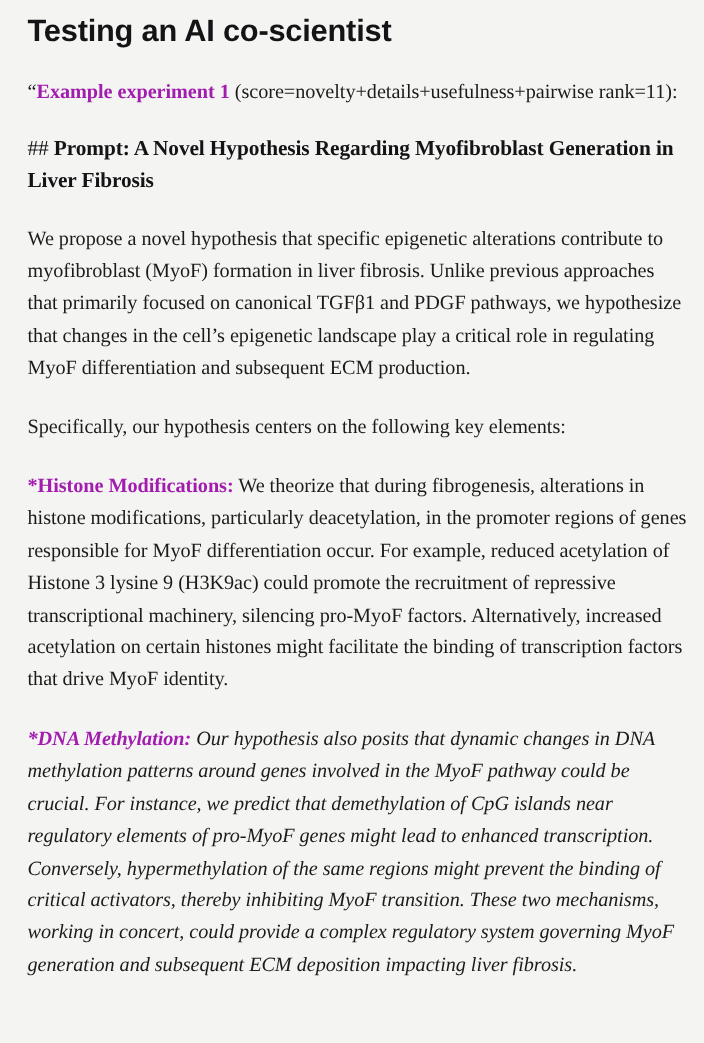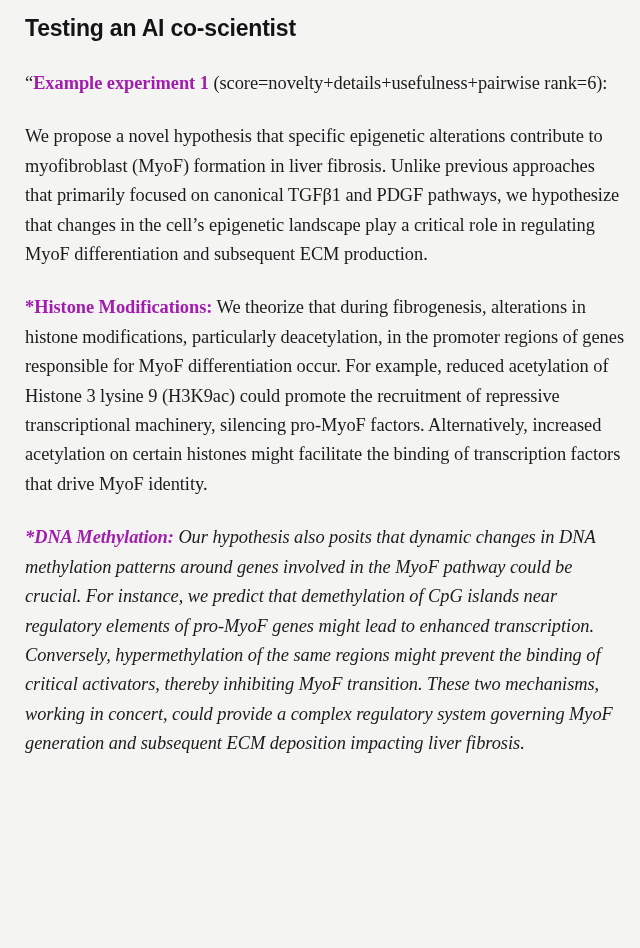--- a/index.html
+++ b/index.html
@@ -21,21 +21,21 @@
     width: 640px;
     min-height: 948px;
     background: #f4f4f2;
     padding: 13px 14px 10px 25px;
   }
 
   
   .doc-title {
     font-family: "Liberation Sans", "DejaVu Sans", sans-serif;
     font-weight: bold;
-    font-size: 23px;
+    font-size: 28px;
     line-height: 30px;
     letter-spacing: -0.2px;
     color: #141416;
     margin: 0 0 26px 0;
   }
 
   
   .deck {
     font-family: "Liberation Serif", "DejaVu Serif", serif;
     font-style: italic;
@@ -81,23 +81,25 @@
   .md-head.first { margin-top: 2px; }
 </style>
 </head>
 <body>
 
 <div class="page">
 
   <h1 class="doc-title">Testing an AI co-scientist</h1>
 
 
-  <p class="para"><span>“</span><b>Example experiment 1</b><span> (score=novelty+details+usefulness+pairwise rank=6):</span></p>
+  <p class="para"><span>“</span><b>Example experiment 1</b><span> (score=novelty+details+usefulness+pairwise rank=11):</span></p>
 
+  <p class="md-head first"><span class="hashes">## </span><span class="head-text">Prompt: A Novel Hypothesis Regarding Myofibroblast Generation in Liver Fibrosis</span></p>
 
   <p class="para">We propose a novel hypothesis that specific epigenetic alterations contribute to myofibroblast (MyoF) formation in liver fibrosis. Unlike previous approaches that primarily focused on canonical TGFβ1 and PDGF pathways, we hypothesize that changes in the cell’s epigenetic landscape play a critical role in regulating MyoF differentiation and subsequent ECM production.</p>
 
+  <p class="para">Specifically, our hypothesis centers on the following key elements:</p>
 
   <p class="para"><b>*Histone Modifications:</b><span> We theorize that during fibrogenesis, alterations in histone modifications, particularly deacetylation, in the promoter regions of genes responsible for MyoF differentiation occur. For example, reduced acetylation of Histone 3 lysine 9 (H3K9ac) could promote the recruitment of repressive transcriptional machinery, silencing pro-MyoF factors. Alternatively, increased acetylation on certain histones might facilitate the binding of transcription factors that drive MyoF identity.</span></p>
 
   <p class="para"><b>*DNA Methylation:</b><span> Our hypothesis also posits that dynamic changes in DNA methylation patterns around genes involved in the MyoF pathway could be crucial. For instance, we predict that demethylation of CpG islands near regulatory elements of pro-MyoF genes might lead to enhanced transcription. Conversely, hypermethylation of the same regions might prevent the binding of critical activators, thereby inhibiting MyoF transition. These two mechanisms, working in concert, could provide a complex regulatory system governing MyoF generation and subsequent ECM deposition impacting liver fibrosis.</span></p>
 
 </div>
 
 </body></html>

